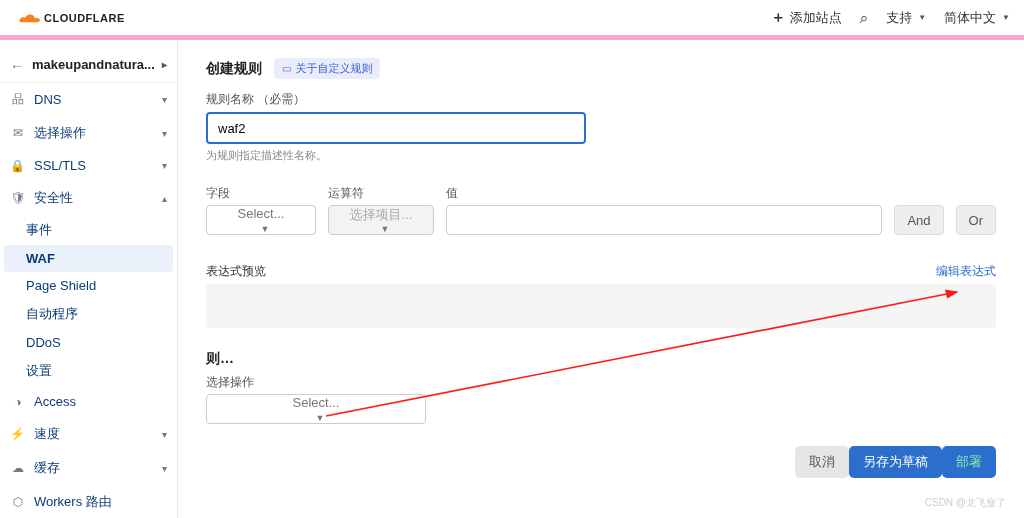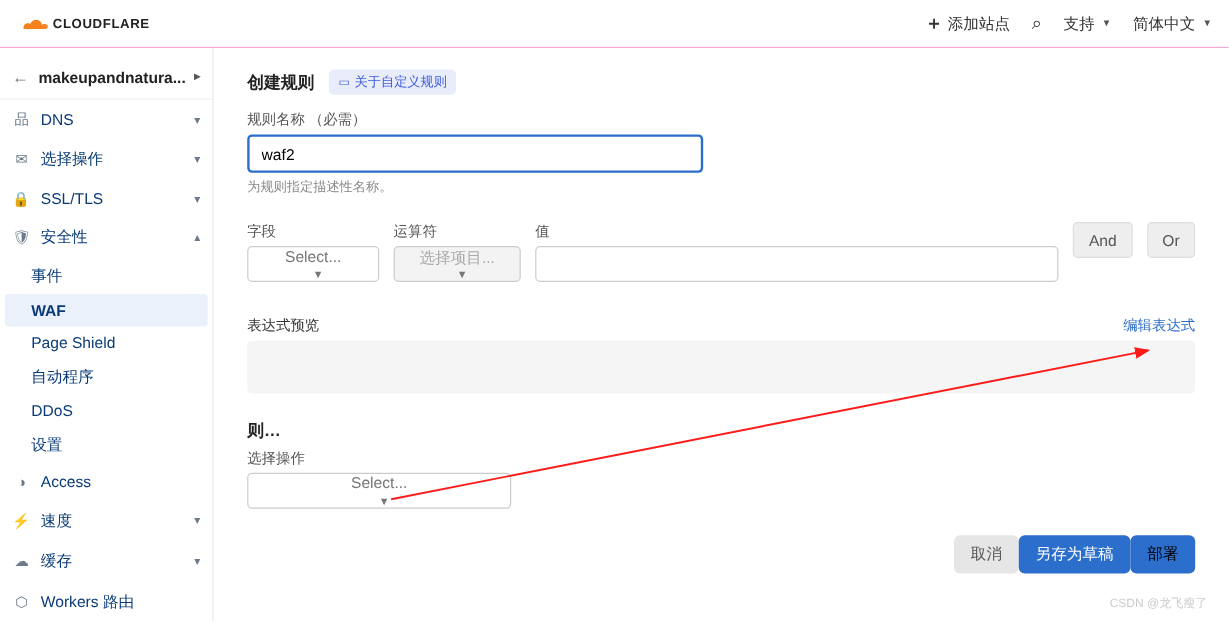--- a/index.html
+++ b/index.html
@@ -1,17 +1,17 @@
 <!DOCTYPE html>
 <html><head>
 <meta charset="utf-8">
 <style>
   * { box-sizing: border-box; margin: 0; padding: 0; }
   body { font-family: -apple-system, BlinkMacSystemFont, "Segoe UI", Arial, sans-serif; font-size: 13px; color: #333; background: #fff; width: 1024px; height: 518px; overflow: hidden; position: relative; }
-  .header { display: flex; align-items: center; height: 40px; padding: 0 14px; border-bottom: 1px solid #f9a8d4; }
+  .header { display: flex; align-items: center; height: 40px; padding: 0 14px; border-bottom: 5px solid #f9a8d4; }
   .logo { display: flex; align-items: center; gap: 2px; }
   .logo-icon { width: 28px; height: 14px; display: inline-block; }
   .logo-text { font-size: 11px; font-weight: 700; letter-spacing: 0.5px; color: #222; }
   .header-spacer { flex: 1; }
   .header-right { display: flex; align-items: center; gap: 18px; font-size: 13px; color: #333; }
   .hdr-link { display: flex; align-items: center; gap: 4px; cursor: pointer; }
   .plus { font-weight: bold; font-size: 15px; }
   .search-icon { font-size: 15px; }
   .caret { font-size: 8px; color: #555; margin-left: 2px; }
 
@@ -31,38 +31,38 @@
   
   .content { flex: 1; padding: 18px 28px 12px 28px; overflow-y: auto; position: relative; }
   .pg-header { display: flex; align-items: center; gap: 12px; margin-bottom: 12px; }
   .pg-title { font-size: 14px; font-weight: 700; color: #222; }
   .help-pill { background: #e9edfb; color: #3b5bdb; font-size: 11px; padding: 3px 8px; border-radius: 4px; display: inline-flex; align-items: center; gap: 4px; cursor: pointer; }
   .help-pill .book { font-size: 10px; }
   .field-label { font-size: 12px; color: #555; margin-bottom: 4px; }
   .rule-name-input { width: 380px; height: 32px; border: 2px solid #2c6ecb; border-radius: 4px; padding: 0 10px; font-size: 13px; outline: none; }
   .hint { font-size: 11px; color: #888; margin-top: 4px; margin-bottom: 22px; }
   .section-label { font-weight: 700; font-size: 14px; color: #222; margin-bottom: 8px; }
-  .match-row { display: flex; gap: 12px; margin-bottom: 28px; }
+  .match-row { display: flex; align-items: flex-end; gap: 12px; margin-bottom: 28px; }
   .mini-label { font-size: 12px; color: #555; margin-bottom: 3px; }
   .select-box { height: 30px; border: 1px solid #ccc; border-radius: 4px; display: flex; align-items: center; padding: 0 10px; color: #777; background: #fff; cursor: pointer; justify-content: space-between; flex-direction: column; }
   .select-box .tri { font-size: 9px; color: #777; margin-left: 8px; }
   .select-box.disabled { background: #f3f3f3; color: #aaa; }
   .value-input { height: 30px; border: 1px solid #ccc; border-radius: 4px; background: #fff; }
   .btn-chip { height: 30px; padding: 0 12px; border: 1px solid #ddd; background: #eee; border-radius: 4px; color: #555; display: flex; align-items: center; cursor: pointer; }
   .preview-row { display: flex; align-items: center; justify-content: space-between; margin-bottom: 4px; }
   .preview-label { font-size: 12px; color: #333; }
   .edit-expr { font-size: 12px; color: #2c6ecb; cursor: pointer; margin-left: 36px; }
   .preview-box { height: 44px; background: #f5f5f5; border-radius: 4px; margin-bottom: 22px; }
   .then-label { font-weight: 700; font-size: 14px; color: #222; margin-bottom: 6px; }
   .action-select { width: 220px; }
   .footer-btns { position: absolute; right: 28px; bottom: 40px; display: flex; }
   .btn { height: 32px; padding: 0 14px; border-radius: 5px; display: flex; align-items: center; font-size: 13px; cursor: pointer; border: none; }
   .btn-cancel { background: #e6e6e6; color: #555; }
   .btn-draft { background: #2c6ecb; color: #fff; }
-  .btn-deploy { background: #2c6ecb; color: #000000; }
+  .btn-deploy { background: #2c6ecb; color: #86efac; }
   .watermark { position: absolute; right: 18px; bottom: 8px; font-size: 10px; color: #ccc; }
 
   
   .arrow-svg { position: absolute; left: 0; top: 0; width: 1024px; height: 518px; pointer-events: none; }
 </style>
 </head>
 <body>
 
 <div class="header">
   <div class="logo">

